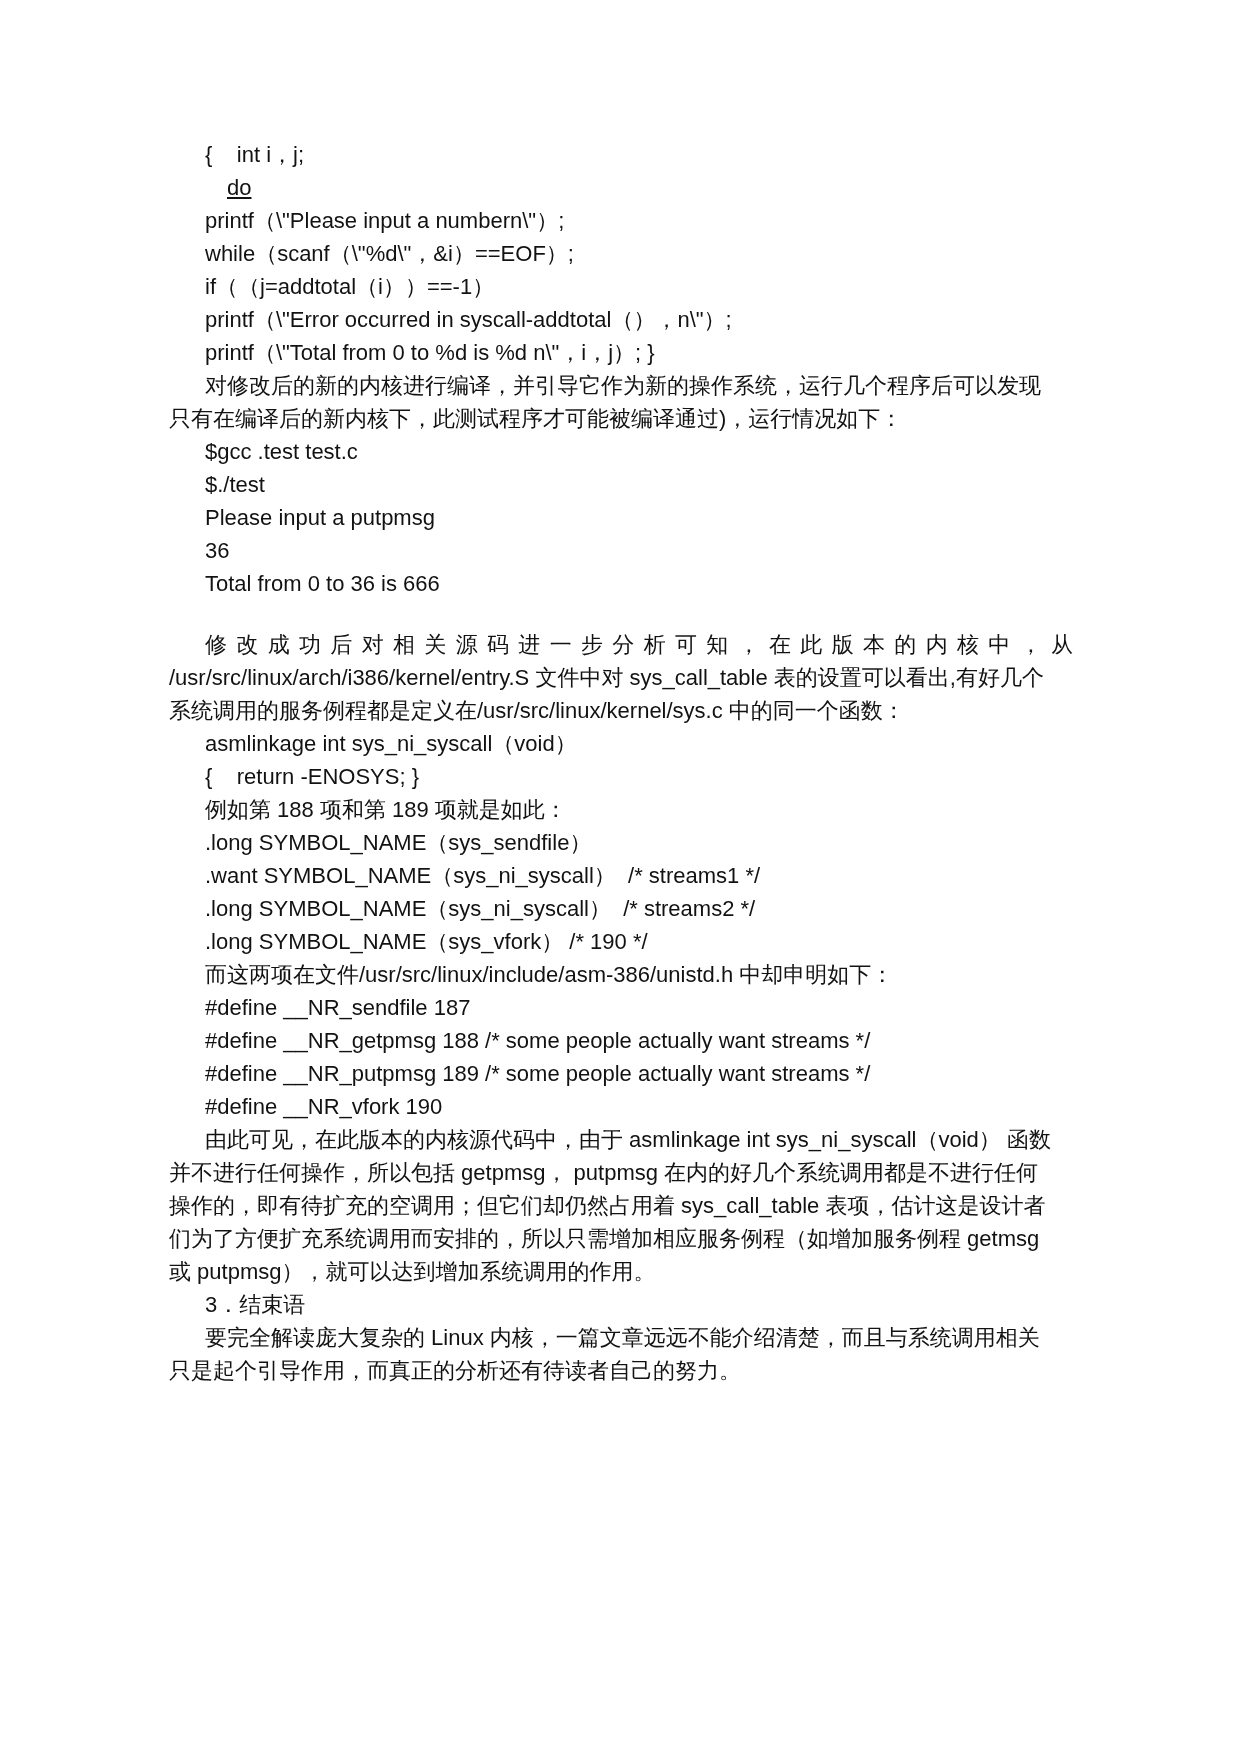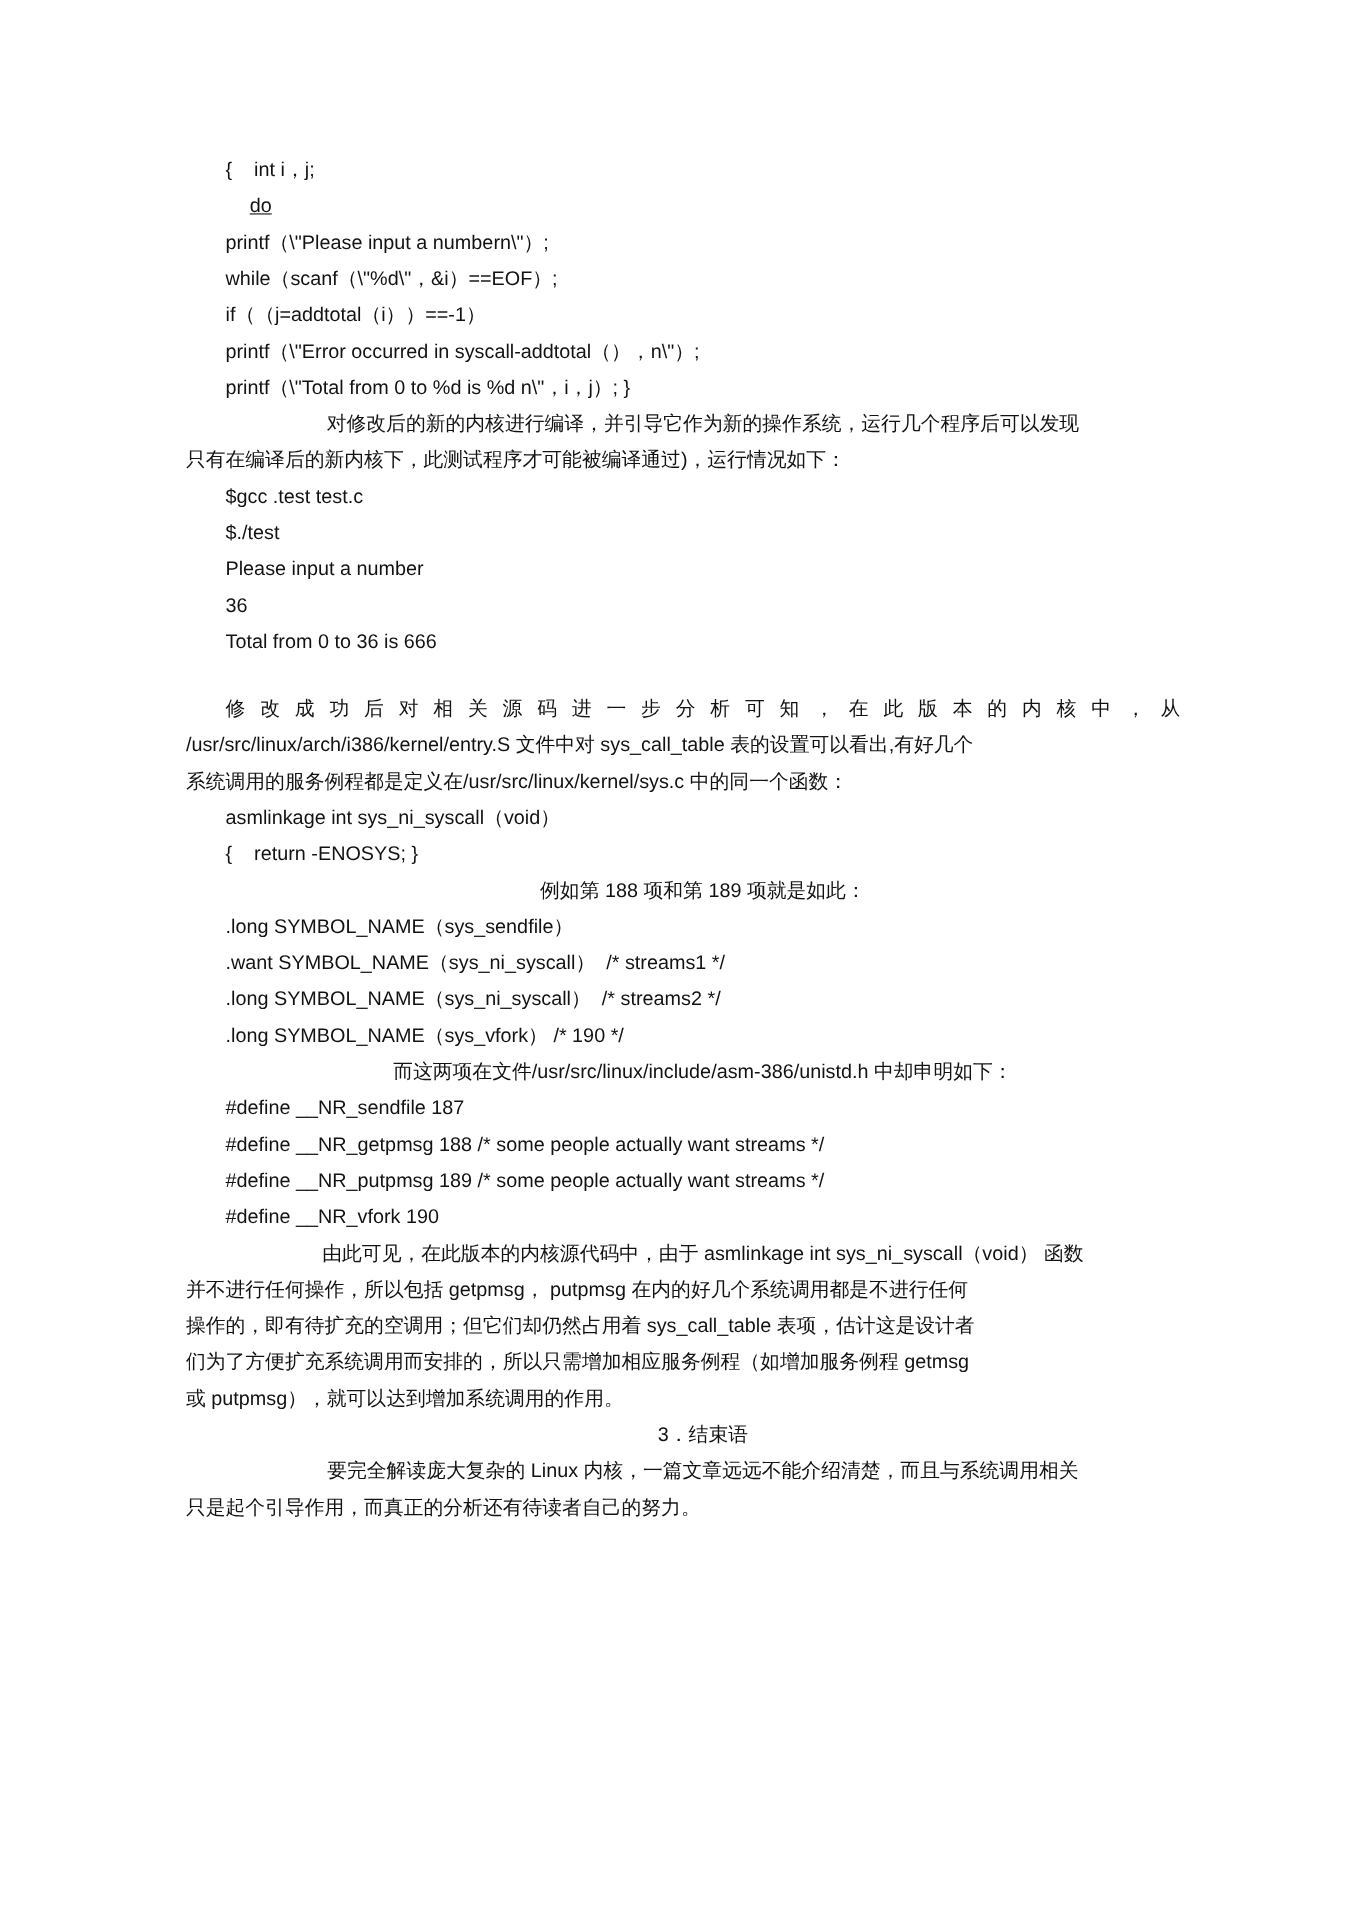--- a/index.html
+++ b/index.html
@@ -14,30 +14,30 @@
     background: #ffffff;
     overflow: hidden;
     font-family: "Liberation Sans", "DejaVu Sans", sans-serif;
     color: #121212;
   }
   .content {
     position: absolute;
     left: 169px;
     top: 138px;
     width: 904px;
-    font-size: 18px;
+    font-size: 22px;
     line-height: 33px;
   }
   .line {
     white-space: pre;
     min-height: 33px;
   }
   .line.code   { padding-left: 36px; }
   .line.code2  { padding-left: 58px; text-decoration: underline; }
-  .line.indent { padding-left: 36px; text-align: center; }
+  .line.indent { padding-left: 36px; }
   .line.justify {
     padding-left: 36px;
     white-space: normal;
     text-align: justify;
     text-align-last: justify;
     text-justify: inter-character;
     margin-top: 28px;
   }
 </style>
 </head>
@@ -49,21 +49,21 @@
       <div class="line code2">do</div>
       <div class="line code">printf（\"Please input a numbern\"）;</div>
       <div class="line code">while（scanf（\"%d\"，&amp;i）==EOF）;</div>
       <div class="line code">if（（j=addtotal（i））==-1）</div>
       <div class="line code">printf（\"Error occurred in syscall-addtotal（），n\"）;</div>
       <div class="line code">printf（\"Total from 0 to %d is %d n\"，i，j）; }</div>
       <div class="line indent">对修改后的新的内核进行编译，并引导它作为新的操作系统，运行几个程序后可以发现</div>
       <div class="line plain">只有在编译后的新内核下，此测试程序才可能被编译通过)，运行情况如下：</div>
       <div class="line code">$gcc .test test.c</div>
       <div class="line code">$./test</div>
-      <div class="line code">Please input a number</div>
+      <div class="line code">Please input a putpmsg</div>
       <div class="line code">36</div>
       <div class="line code">Total from 0 to 36 is 666</div>
       <div class="line justify">修改成功后对相关源码进一步分析可知，在此版本的内核中，从</div>
       <div class="line plain">/usr/src/linux/arch/i386/kernel/entry.S 文件中对 sys_call_table 表的设置可以看出,有好几个</div>
       <div class="line plain">系统调用的服务例程都是定义在/usr/src/linux/kernel/sys.c 中的同一个函数：</div>
       <div class="line code">asmlinkage int sys_ni_syscall（void）</div>
       <div class="line code">{    return -ENOSYS; }</div>
       <div class="line indent">例如第 188 项和第 189 项就是如此：</div>
       <div class="line code">.long SYMBOL_NAME（sys_sendfile）</div>
       <div class="line code">.want SYMBOL_NAME（sys_ni_syscall）  /* streams1 */</div>

